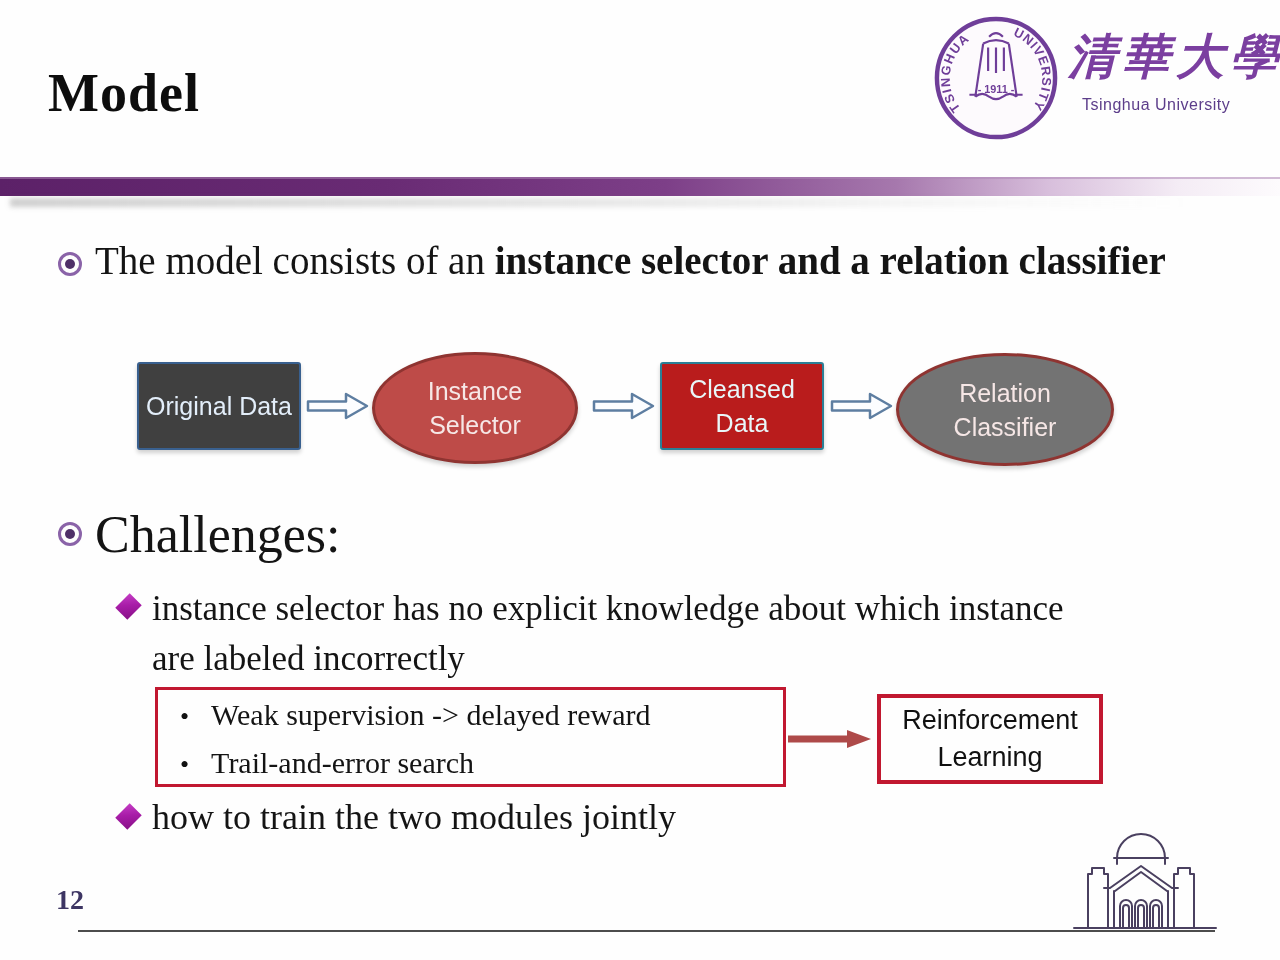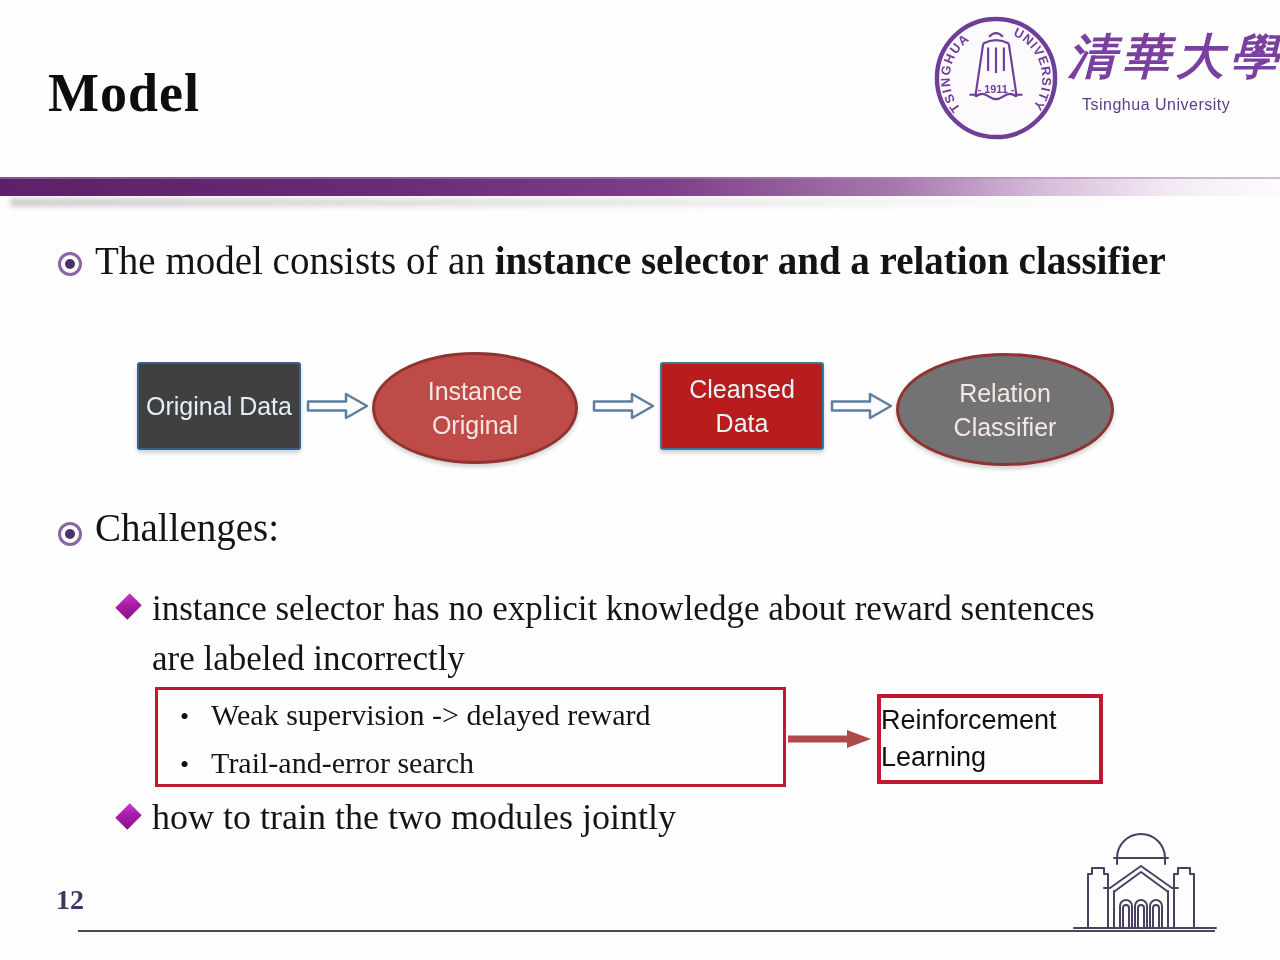--- a/index.html
+++ b/index.html
@@ -37,21 +37,21 @@
   
   .ring{
     position:absolute;width:18px;height:18px;border:3px solid #8a63a8;
     border-radius:50%;display:flex;align-items:center;justify-content:center;
   }
   .ring::after{content:"";width:10px;height:10px;border-radius:50%;background:#4f3068;}
   .b1-ring{left:58px;top:252px;}
   .b2-ring{left:58px;top:522px;}
   .b1-text{position:absolute;left:95px;top:233px;width:1092px;font-size:39px;line-height:56px;}
   .b1-text b{font-weight:700;}
-  .b2-text{position:absolute;left:95px;top:505px;font-size:39px;}
+  .b2-text{position:absolute;left:95px;top:505px;font-size:52px;}
   .diamond{
     position:absolute;width:17px;height:17px;
     transform:rotate(45deg) scaleY(1.2);
     background:linear-gradient(135deg,#c53ec5 0%,#a81ca8 45%,#871087 100%);
   }
   .d1{left:120px;top:598px;}
   .d2{left:120px;top:808px;}
   .sub1-text{position:absolute;left:152px;top:584px;width:952px;font-size:35px;line-height:50px;}
   .sub2-text{position:absolute;left:152px;top:796px;font-size:36px;}
   
@@ -75,21 +75,21 @@
   .callout-box{
     position:absolute;left:155px;top:687px;width:603px;height:92px;
     border:3px solid #c11830;padding:2px 0 0 22px;box-sizing:content-box;
   }
   .callout-row{display:flex;align-items:baseline;font-size:30px;line-height:46px;}
   .callout-row .dot{font-size:26px;margin-right:22px;color:#111;}
   .solid-arrow{position:absolute;left:788px;top:727px;}
   .result-box{
     position:absolute;left:877px;top:694px;width:218px;height:82px;
     border:4px solid #c11830;display:flex;align-items:center;justify-content:center;
-    text-align:left;font-family:"Liberation Sans",sans-serif;font-size:27px;line-height:37px;color:#101010;
+    text-align:center;font-family:"Liberation Sans",sans-serif;font-size:27px;line-height:37px;color:#101010;
   }
   
   .page-num{position:absolute;left:56px;top:884px;font-size:28px;font-weight:700;color:#3d3563;}
   .footer-rule{position:absolute;left:78px;top:930px;width:1137px;height:2px;background:#4c4c4c;}
   .auditorium{position:absolute;left:1070px;top:824px;}
 </style>
 </head>
 <body>
 
 <div class="slide">
@@ -129,40 +129,40 @@
   <span class="ring b1-ring"></span>
   <div class="b1-text"><span>The model consists of an </span><b>instance selector and a relation classifier</b></div>
 
   <div class="dg-node dg-rect1">
     <span>Original Data</span>
   </div>
   <svg class="dg-arrow dg-a1" viewBox="0 0 64 30">
     <path d="M2,10.5 H40 V3 L61,15 L40,27 V19.5 H2 Z" fill="#fcfdff" stroke="#5e7ea1" stroke-width="2.5" stroke-linejoin="round"></path>
   </svg>
   <div class="dg-node dg-ell1">
-    <span style="width:130px">Instance Original</span>
+    <span style="width:130px">Instance Selector</span>
   </div>
   <svg class="dg-arrow dg-a2" viewBox="0 0 64 30">
     <path d="M2,10.5 H40 V3 L61,15 L40,27 V19.5 H2 Z" fill="#fcfdff" stroke="#5e7ea1" stroke-width="2.5" stroke-linejoin="round"></path>
   </svg>
   <div class="dg-node dg-rect2">
     <span>Cleansed Data</span>
   </div>
   <svg class="dg-arrow dg-a3" viewBox="0 0 64 30">
     <path d="M2,10.5 H40 V3 L61,15 L40,27 V19.5 H2 Z" fill="#fcfdff" stroke="#5e7ea1" stroke-width="2.5" stroke-linejoin="round"></path>
   </svg>
   <div class="dg-node dg-ell2">
     <span style="width:130px">Relation Classifier</span>
   </div>
 
   <span class="ring b2-ring"></span>
   <div class="b2-text">Challenges:</div>
 
   <span class="diamond d1"></span>
-  <div class="sub1-text">instance selector has no explicit knowledge about reward sentences are labeled incorrectly</div>
+  <div class="sub1-text">instance selector has no explicit knowledge about which instance are labeled incorrectly</div>
 
   <div class="callout-box">
     <div class="callout-row">
       <span class="dot">•</span>
       <span>Weak supervision -&gt; delayed reward</span>
     </div>
     <div class="callout-row">
       <span class="dot">•</span>
       <span>Trail-and-error search</span>
     </div>

